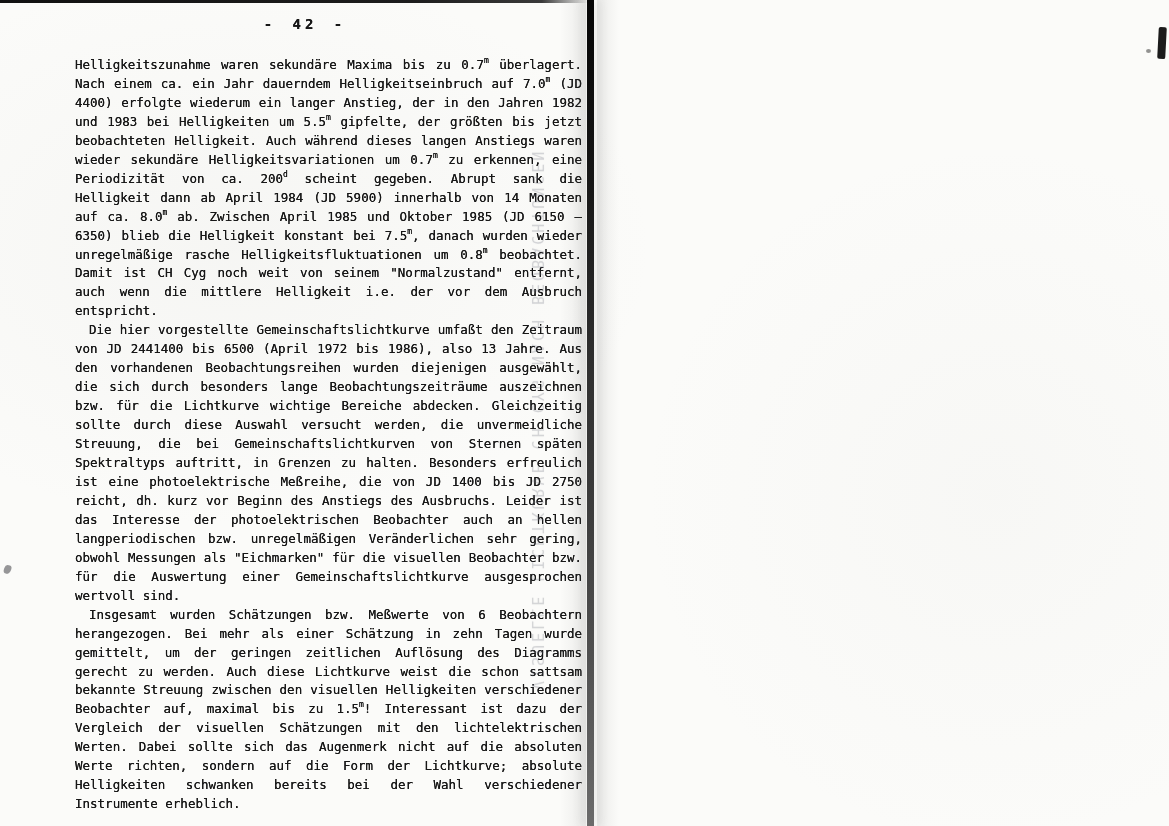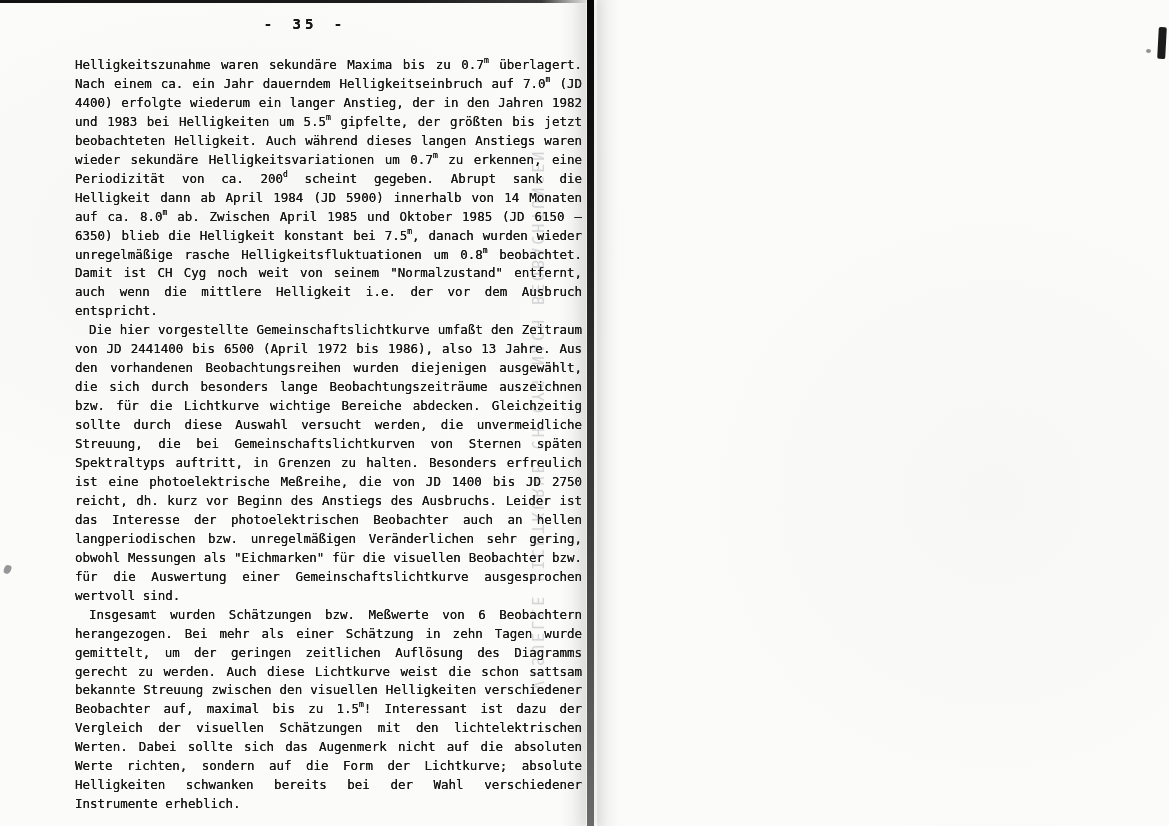--- a/index.html
+++ b/index.html
@@ -84,21 +84,21 @@
     background: rgba(50,50,55,0.5); border-radius: 50% 40% 60% 50%;
     transform: rotate(20deg);
   }
 </style>
 </head>
 <body>
 
 <div class="scan">
 
   <div class="page page-left">
-    <div class="page-number">- 35 -</div>
+    <div class="page-number">- 42 -</div>
     <div class="text-col">
         <p class="para">Helligkeitszunahme waren sekundäre Maxima bis zu 0.7<sup>m</sup> überlagert. Nach einem ca.  ein  Jahr dauerndem Helligkeitseinbruch auf 7.0<sup>m</sup> (JD 4400) erfolgte wiederum ein langer Anstieg, der in den Jahren 1982 und 1983 bei Helligkeiten um 5.5<sup>m</sup> gipfelte, der größten bis jetzt beobachteten Helligkeit. Auch während dieses langen Anstiegs waren wieder sekundäre Helligkeitsvariationen um 0.7<sup>m</sup> zu erkennen, eine Periodizität von ca. 200<sup>d</sup> scheint gegeben. Abrupt sank die Helligkeit dann ab April 1984 (JD 5900) innerhalb von 14 Monaten auf ca. 8.0<sup>m</sup> ab. Zwischen April 1985 und Oktober 1985 (JD 6150 – 6350) blieb die Helligkeit konstant bei 7.5<sup>m</sup>, danach wurden wieder unregelmäßige rasche Helligkeitsfluktuationen um 0.8<sup>m</sup> beobachtet. Damit ist CH Cyg noch weit von seinem "Normalzustand" entfernt, auch wenn die mittlere Helligkeit i.e. der vor dem Ausbruch entspricht.</p>
         <p class="para indent">Die hier vorgestellte Gemeinschaftslichtkurve umfaßt den Zeitraum von JD 2441400 bis 6500 (April 1972 bis 1986), also 13 Jahre. Aus den vorhandenen Beobachtungsreihen wurden diejenigen ausgewählt, die sich durch besonders lange Beobachtungszeiträume auszeichnen bzw. für die Lichtkurve wichtige Bereiche abdecken. Gleichzeitig sollte durch diese Auswahl versucht werden, die unvermeidliche Streuung, die bei Gemeinschaftslichtkurven von Sternen späten Spektraltyps auftritt, in Grenzen zu halten. Besonders erfreulich ist eine photoelektrische Meßreihe, die von JD 1400 bis JD 2750 reicht, dh. kurz vor Beginn des Anstiegs des Ausbruchs. Leider ist das Interesse der photoelektrischen Beobachter auch an hellen langperiodischen bzw. unregelmäßigen Veränderlichen sehr gering, obwohl Messungen als "Eichmarken" für die visuellen Beobachter bzw. für die Auswertung einer Gemeinschaftslichtkurve ausgesprochen wertvoll sind.</p>
         <p class="para indent">Insgesamt wurden Schätzungen bzw. Meßwerte von 6 Beobachtern herangezogen.  Bei mehr als einer Schätzung in zehn Tagen wurde gemittelt, um der geringen zeitlichen Auflösung des Diagramms gerecht zu werden. Auch diese Lichtkurve weist die schon sattsam bekannte Streuung zwischen den visuellen Helligkeiten verschiedener Beobachter auf, maximal bis zu 1.5<sup>m</sup>! Interessant ist dazu der Vergleich der visuellen Schätzungen mit den lichtelektrischen Werten.  Dabei sollte sich das Augenmerk nicht auf die absoluten Werte richten, sondern auf die Form der Lichtkurve; absolute Helligkeiten schwanken bereits bei der Wahl verschiedener Instrumente erheblich.</p>
       </div>
     <div class="ghost-vertical">VISUELLE LICHTKURVE CH CYG NACH BEOBACHTUNGEN</div>
     <div class="ghost-margin-smudge"></div>
   </div>
 
   <div class="page page-right">

